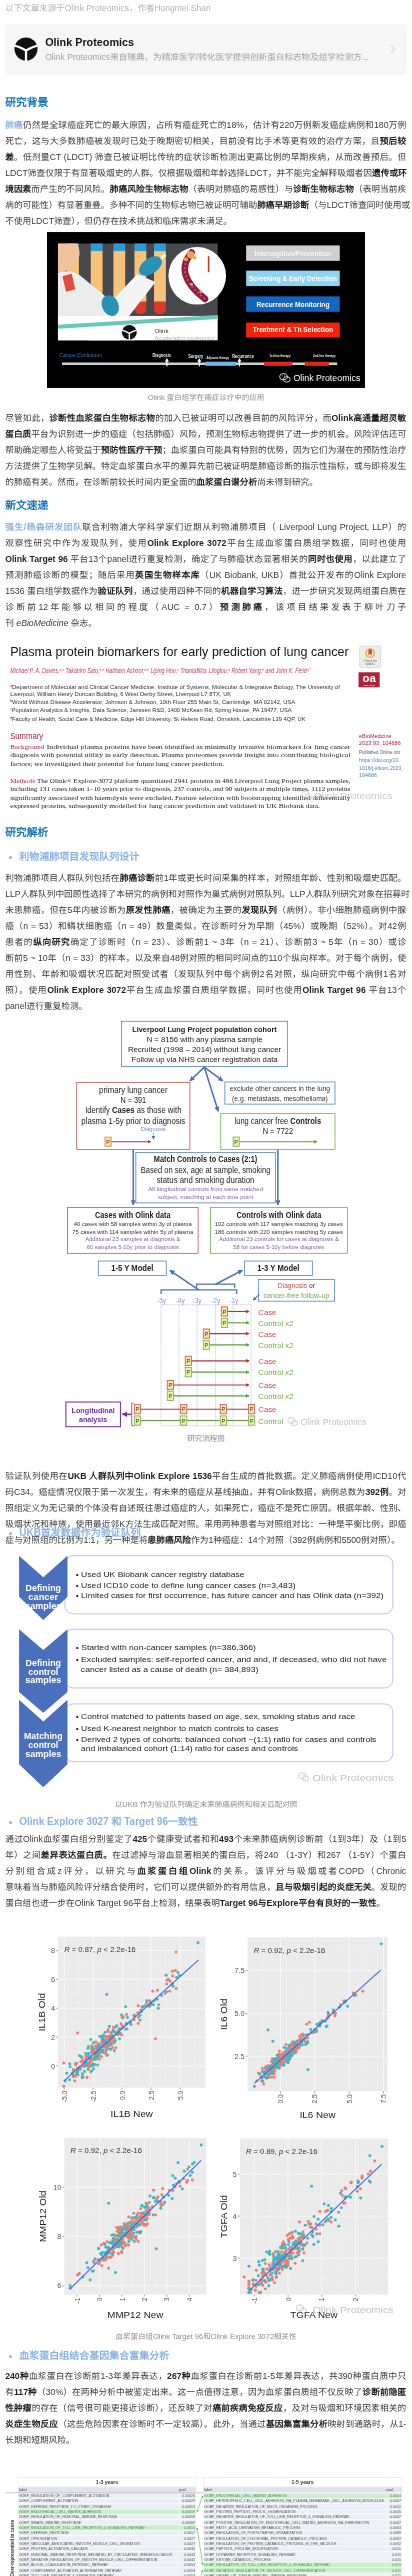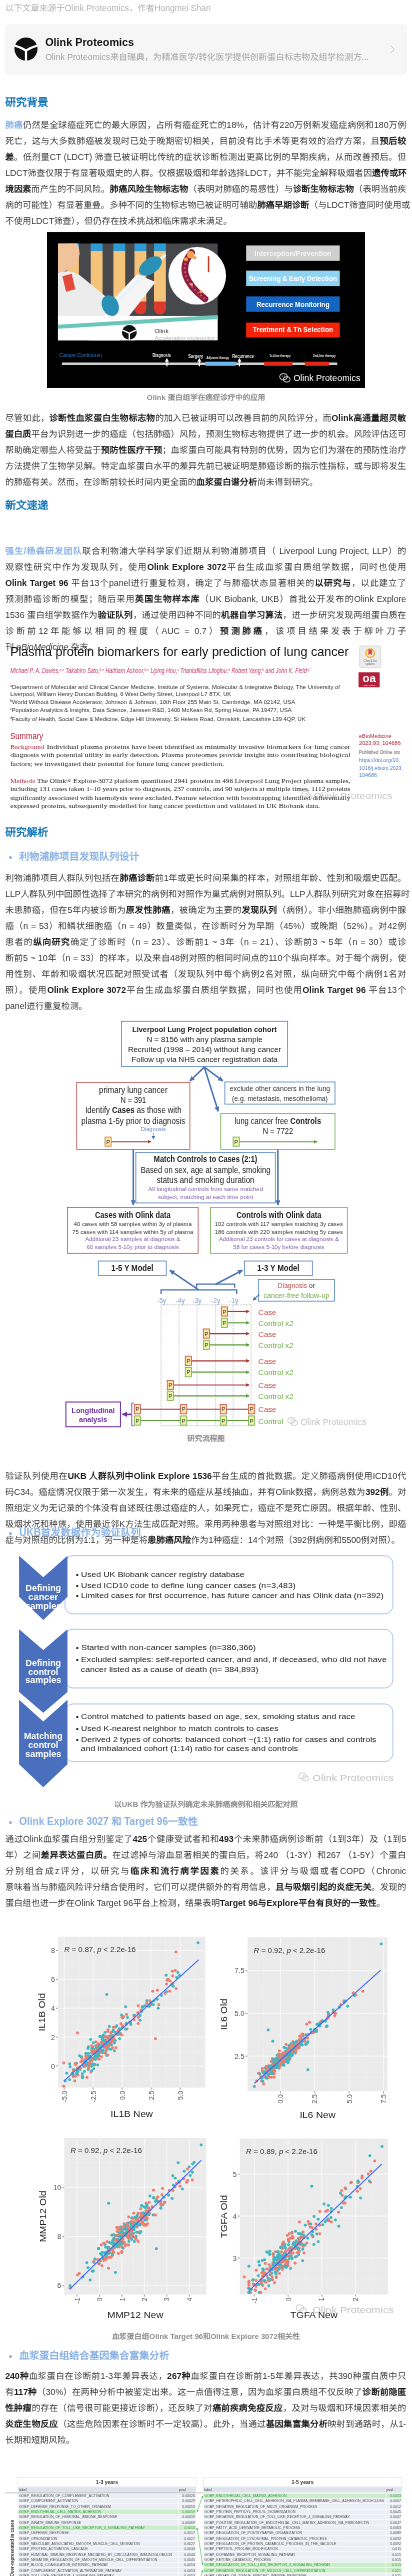--- a/index.html
+++ b/index.html
@@ -16,21 +16,21 @@
 .h2{left:5.2px;height:15.5px;line-height:15.5px;font-size:10.8px;font-weight:bold;color:#1879bb;white-space:nowrap}
 .h3{left:5.2px;width:402px;height:14.4px;line-height:14.4px;font-size:10px;font-weight:bold;color:#8cb3e3;white-space:nowrap}
 .h3 .dot{position:absolute;left:3.6px;top:5.7px;width:3.1px;height:3.1px;border-radius:50%;background:#8cb3e3}
 .h3 .tx{position:absolute;left:14px;top:0}
 .para{left:5.2px;width:401px;font-size:8.7px;color:#3a3a3a}
 .para .ln{white-space:nowrap;text-align:justify;text-align-last:justify}
 .para .ln.last{text-align-last:left}
 .para .b{font-weight:bold;color:#1f1f1f}
 .para .hl{font-weight:bold;color:#8db4e6}
 .para .i{font-style:italic}
-.cap{left:0;width:412px;height:11.3px;line-height:11.3px;text-align:center;font-size:7.5px;font-weight:bold;color:#8e8e8e;white-space:nowrap}
+.cap{left:0;width:412px;height:11.3px;line-height:11.3px;text-align:center;font-size:7.5px;font-weight:normal;color:#8e8e8e;white-space:nowrap}
 </style>
 </head>
 <body>
 
 <svg width="0" height="0" style="position:absolute;left:0;top:0">
   <defs>
     <symbol id="olinkLogo" viewBox="0 0 48 48">
       <circle cx="24" cy="24" r="23" fill="#111"></circle>
       <path d="M24,27 L24,48 M24,27 Q12,20 1,17 M24,27 Q36,20 47,17" stroke="#fff" stroke-width="4.5" fill="none"></path>
     </symbol>
@@ -176,24 +176,24 @@
 
 <div class="abs para" style="top:410px;line-height:16px">
     <div class="ln"><span>尽管如此，</span><span class="b">诊断性血浆蛋白生物标志物</span><span>的加入已被证明可以改善目前的风险评分，而</span><span class="b">Olink高通量超灵敏</span></div>
     <div class="ln"><span class="b">蛋白质</span><span>平台为识别进一步的癌症（包括肺癌）风险，预测生物标志物提供了进一步的机会。风险评估还可</span></div>
     <div class="ln"><span>帮助确定哪些人将受益于</span><span class="b">预防性医疗干预</span><span>；血浆蛋白可能具有特别的优势，因为它们为潜在的预防性治疗</span></div>
     <div class="ln"><span>方法提供了生物学见解。特定血浆蛋白水平的差异先前已被证明是肺癌诊断的指示性指标，或与即将发生</span></div>
     <div class="ln last"><span>的肺癌有关。然而，在诊断前较长时间内更全面的</span><span class="b">血浆蛋白谱分析</span><span>尚未得到研究。</span></div>
   </div>
 
 <div class="abs h2" style="top:498px">新文速递</div>
-<div class="abs para" style="top:543px;line-height:16px">
+<div class="abs para" style="top:519px;line-height:16px">
     <div class="ln"><span class="hl">强生/杨森研发团队</span><span>联合利物浦大学科学家们近期从利物浦肺项目（ Liverpool Lung Project, LLP）的</span></div>
     <div class="ln"><span>观察性研究中作为发现队列，使用</span><span class="b">Olink Explore 3072</span><span>平台生成血浆蛋白质组学数据，同时也使用</span></div>
-    <div class="ln"><span class="b">Olink Target 96</span><span> 平台13个panel进行重复检测，确定了与肺癌状态显著相关的</span><span class="b">以研究与</span><span>，以此建立了</span></div>
+    <div class="ln"><span class="b">Olink Target 96</span><span> 平台13个panel进行重复检测，确定了与肺癌状态显著相关的</span><span class="b">同时也使用</span><span>，以此建立了</span></div>
     <div class="ln"><span>预测肺癌诊断的模型；随后采用</span><span class="b">英国生物样本库</span><span>（UK Biobank, UKB）首批公开发布的Olink Explore</span></div>
     <div class="ln"><span>1536 蛋白组学数据作为</span><span class="b">验证队列</span><span>，通过使用四种不同的</span><span class="b">机器自学习算法</span><span>，进一步研究发现两组蛋白质在</span></div>
     <div class="ln"><span>诊断前12年能够以相同的程度（AUC = 0.7）</span><span class="b">预测肺癌</span><span>，该项目结果发表于柳叶刀子</span></div>
     <div class="ln last"><span>刊 </span><span class="i">eBioMedicine</span><span> 杂志。</span></div>
   </div>
 
 <svg class="abs" style="left:5.2px;top:633px" width="402" height="178" viewBox="10 1228 780 345">
   <text x="20" y="1272" font-size="26" fill="#151515" textLength="657" lengthAdjust="spacingAndGlyphs">Plasma protein biomarkers for early prediction of lung cancer</text>
   <g>
     <rect x="698" y="1253" width="41" height="42" rx="3" fill="#ededed" stroke="#c9c9c9"></rect>
@@ -495,21 +495,21 @@
 </svg>
 <div class="abs cap" style="top:1799px">以UKB 作为验证队列确定未来肺癌病例和相关匹配对照</div>
 
 <div class="abs h3" style="top:1815px">
     <span class="dot"></span>
     <span class="tx">Olink Explore 3027 和 Target 96一致性</span>
   </div>
 <div class="abs para" style="top:1831px;line-height:16px">
     <div class="ln"><span>通过Olink血浆蛋白组分别鉴定了</span><span class="b">425</span><span>个健康受试者和和</span><span class="b">493</span><span>个未来肺癌病例诊断前（1到3年）及（1到5</span></div>
     <div class="ln"><span>年）之间</span><span class="b">差异表达蛋白质。</span><span>在过滤掉与溶血显著相关的蛋白后，将240 （1-3Y）和267 （1-5Y）个蛋白</span></div>
-    <div class="ln"><span>分别组合成z评分，以研究与</span><span class="b">临床和流行病学因素</span><span>的关系。该评分与吸烟或者COPD（Chronic</span></div>
+    <div class="ln"><span>分别组合成z评分，以研究与</span><span class="b">血浆蛋白组Olink</span><span>的关系。该评分与吸烟或者COPD（Chronic</span></div>
     <div class="ln"><span>意味着当与肺癌风险评分结合使用时，它们可以提供额外的有用信息，</span><span class="b">且与吸烟引起的炎症无关</span><span>。发现的</span></div>
     <div class="ln last"><span>蛋白组也进一步在Olink Target 96平台上检测，结果表明</span><span class="b">Target 96与Explore平台有良好的一致性</span><span>。</span></div>
   </div>
 
 <svg class="abs" style="left:20.6px;top:1929px" width="381" height="399" viewBox="40 3745 740 775">
   <g>
       <rect x="112" y="3760" width="286" height="293" fill="#ebebeb"></rect>
       <line x1="152.0535011801731" x2="152.0535011801731" y1="3760" y2="4053" stroke="#f6f6f6" stroke-width="0.6"></line>
       <line x1="208.30841856805665" x2="208.30841856805665" y1="3760" y2="4053" stroke="#f6f6f6" stroke-width="0.6"></line>
       <line x1="264.5633359559402" x2="264.5633359559402" y1="3760" y2="4053" stroke="#f6f6f6" stroke-width="0.6"></line>

